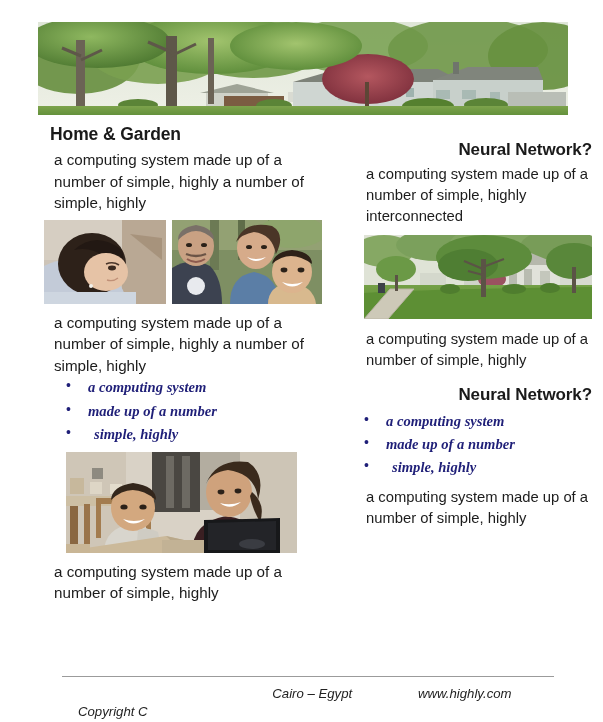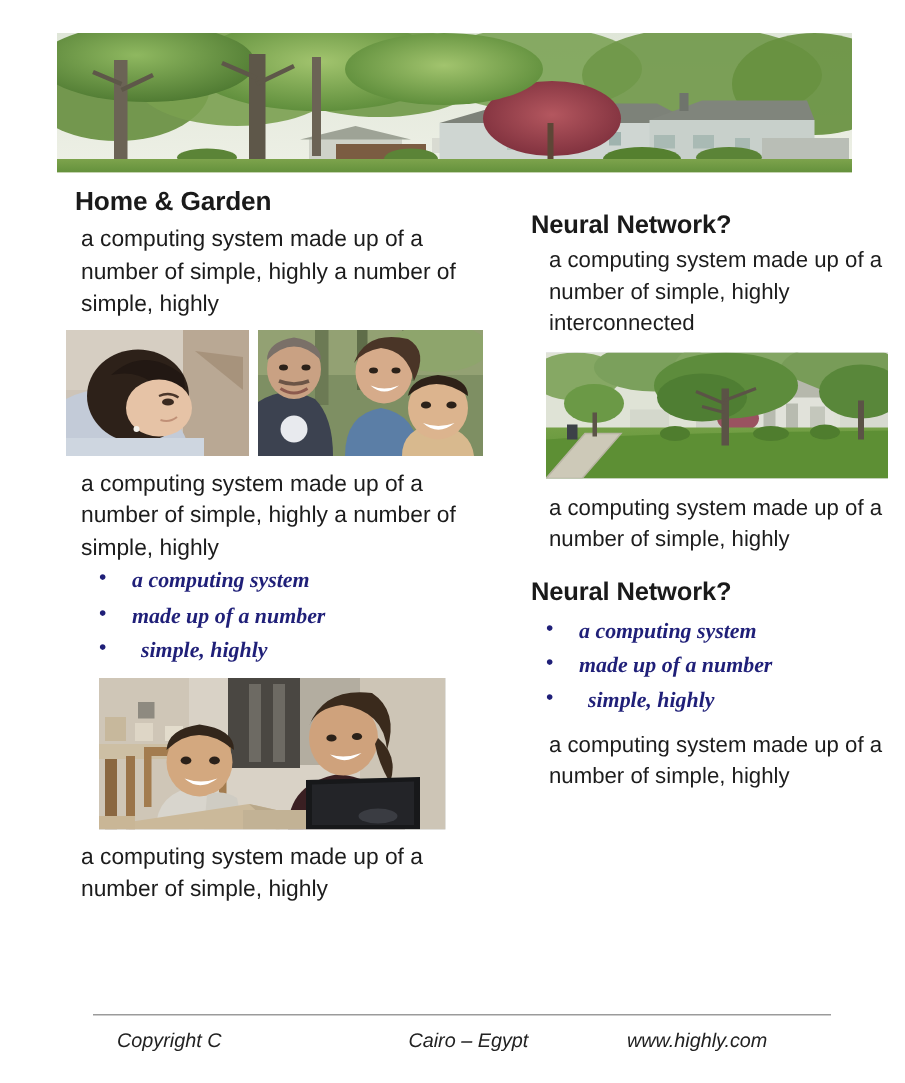--- a/index.html
+++ b/index.html
@@ -57,20 +57,21 @@
     font-style: normal;
     font-size: 17.5px;
     color: #1a1a1a;
     margin: 0 0 4px 8px;
     letter-spacing: -0.1px;
     line-height: 1.2;
   }
   .col-right h2.head {
     margin-left: 2px;
     font-size: 17px;
+    text-align: right;
   }
 
   p.body {
     font-family: "Liberation Sans", sans-serif;
     font-size: 15.2px;
     line-height: 1.42;
     color: #1c1c1c;
     margin: 0;
   }
   .col-left p.body { margin-left: 12px; }
@@ -133,21 +134,21 @@
     margin: 0 0 9px 0;
     width: 492px;
   }
   .footer-row {
     display: flex;
     font-family: "Liberation Sans", sans-serif;
     font-style: italic;
     font-size: 13.2px;
     color: #222222;
   }
-  .f-copy { width: 200px; padding-left: 16px; }
+  .f-copy { width: 200px; padding-left: 16px; margin-top: 18px; }
   .f-city { width: 150px; }
   .f-site { width: 140px; }
 </style>
 </head>
 <body>
 
 <div class="page">
 
   <div class="banner">
     <svg class="banner-svg" viewBox="0 0 530 93" preserveAspectRatio="none">

